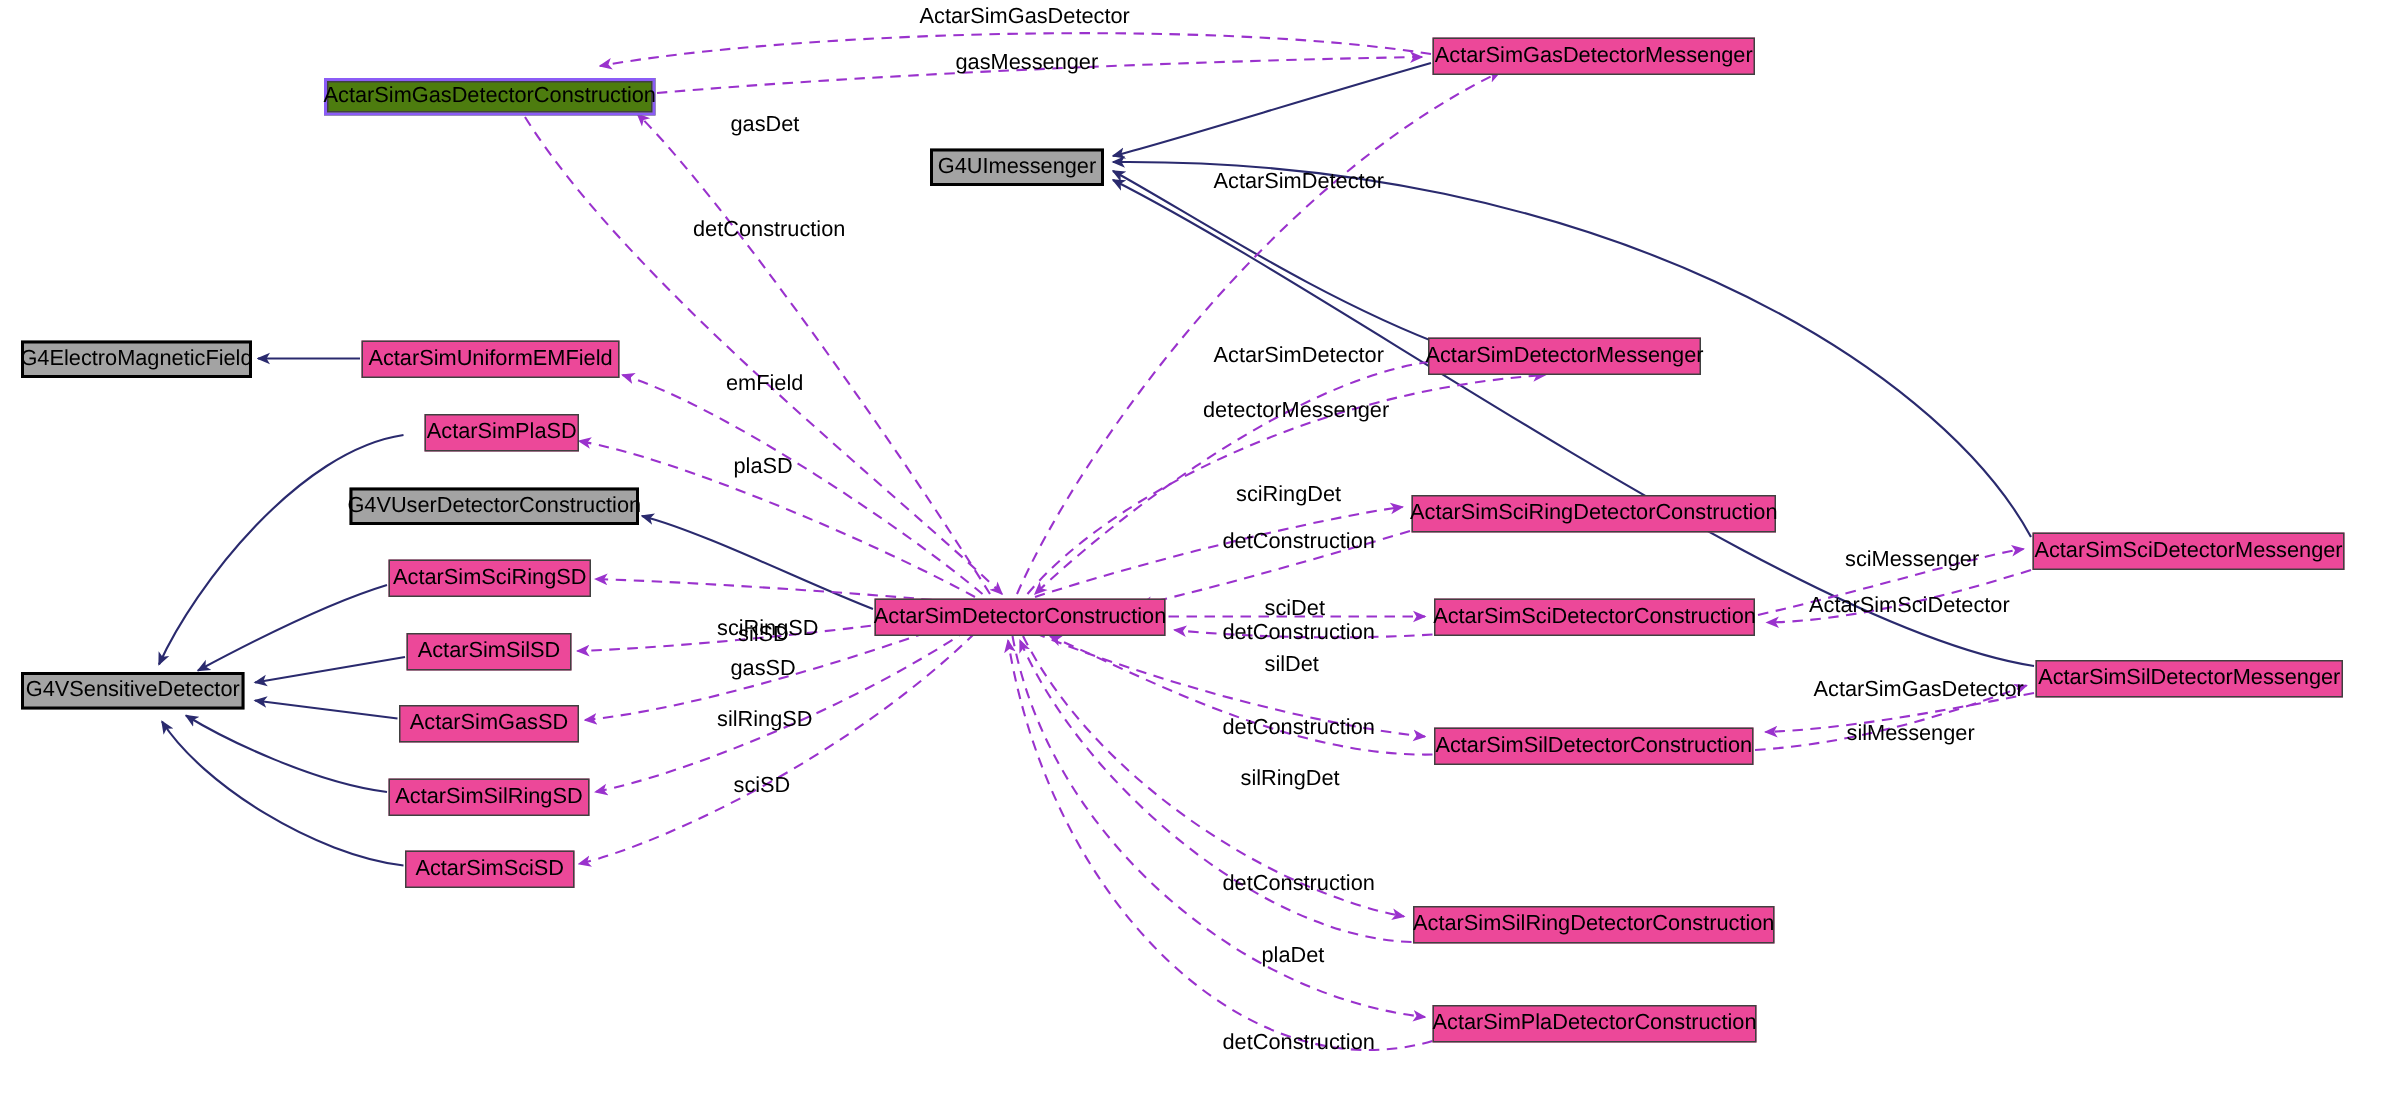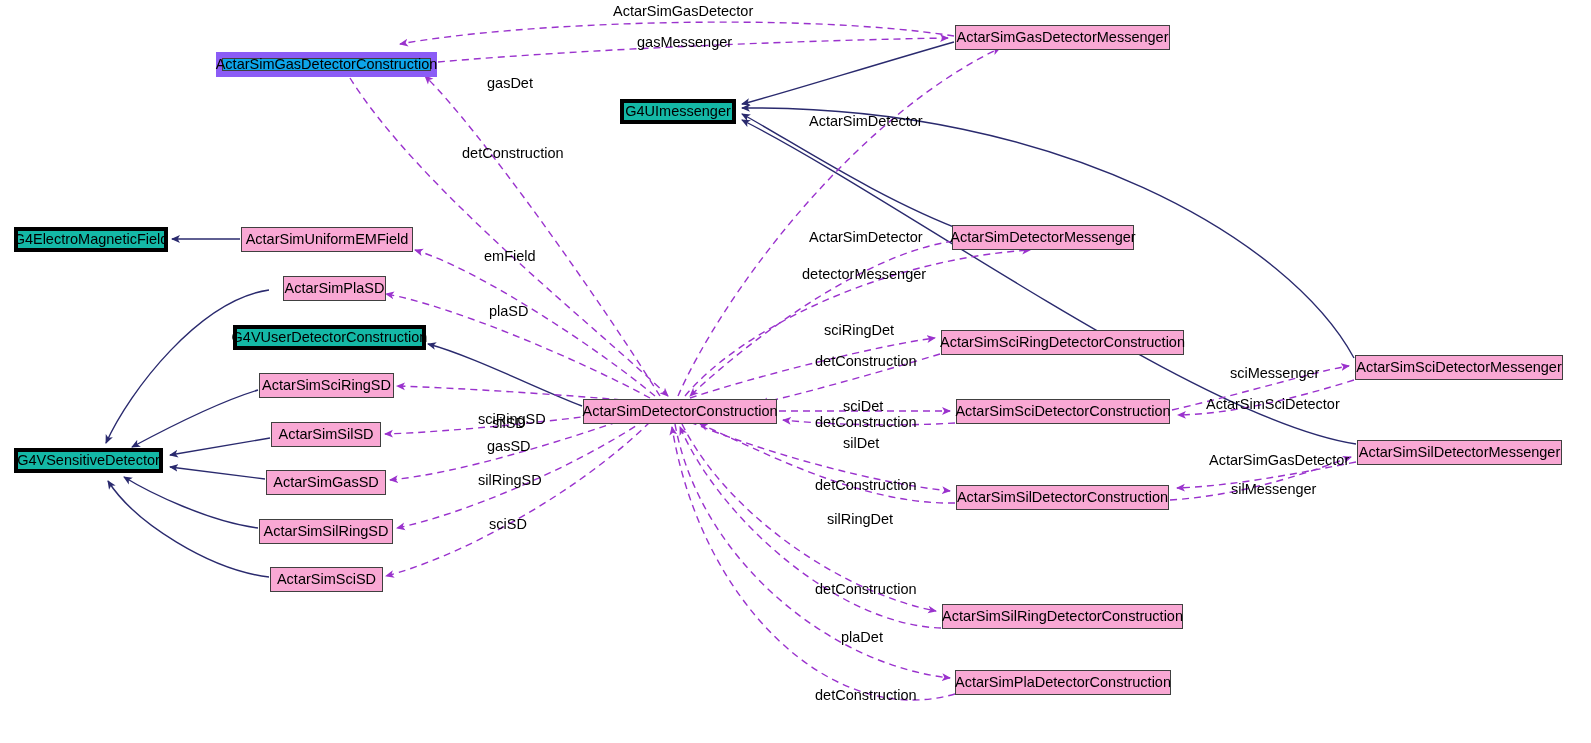--- a/index.html
+++ b/index.html
@@ -4,38 +4,38 @@
 <style>
   html,body{margin:0;padding:0;background:#ffffff;}
   body{font-family:"Liberation Sans","DejaVu Sans",sans-serif;}
   #canvas{position:relative;width:1591px;height:743px;background:#ffffff;overflow:hidden;}
   svg#edges{position:absolute;left:0;top:0;width:1591px;height:743px;}
 
   .node{
     position:absolute;
     box-sizing:border-box;
     border:1px solid #404040;
-    background:#f9a8d4;
+    background:#ec4899;
     color:#000000;
     font-size:14.5px;
     line-height:1;
     display:flex;
     align-items:center;
     justify-content:center;
     white-space:nowrap;
     height:25px;
     padding:0 7px;
   }
   .node.ext{
-    border:4px solid #000000;
-    background:#14b8a6;
+    border:2px solid #000000;
+    background:#a3a3a3;
   }
   .node.current{
-    background:#0ea5e9;
-    border:6px solid #8b5cf6;
+    background:#4d7c0f;
+    border:2px solid #8b5cf6;
     box-shadow:0 0 0 1px #404040 inset;
   }
   .elabel{
     position:absolute;
     font-size:14.5px;
     color:#000000;
     white-space:nowrap;
     line-height:1;
     background:transparent;
   }

